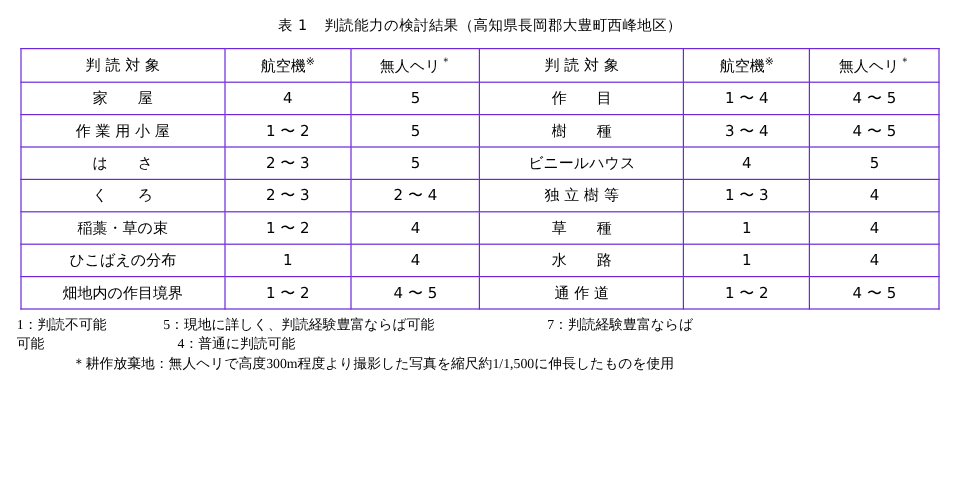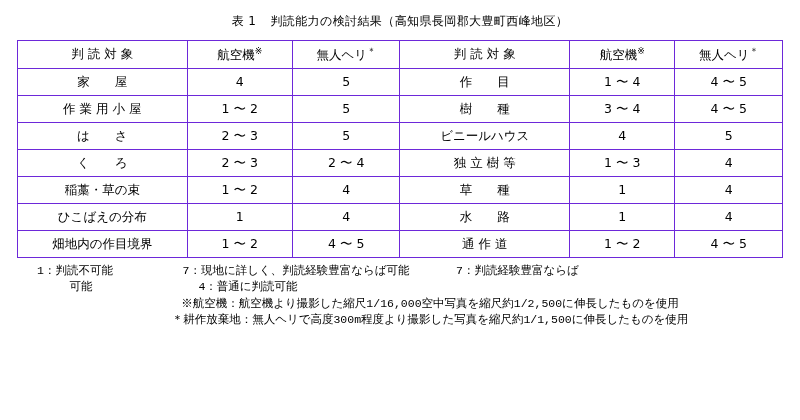--- a/index.html
+++ b/index.html
@@ -60,24 +60,23 @@
   .label-cell {
     font-size: 12.5px;
   }
   .two-line {
     line-height: 1.05;
     font-size: 12.5px;
     white-space: normal;
   }
   .notes {
     margin: 5px 0 0 0;
-    font-family: Liberation Mono, monospace;
+    font-family: Liberation Serif, serif;
     font-size: 11.5px;
     line-height: 1.42;
-    text-align: center;
   }
   .notes .row1 {
     padding-left: 14px;
     display: flex;
   }
   .notes .row1 span.n1 { width: 122px; }
   .notes .row1 span.n2 { width: 320px; }
   .notes .row2 {
     padding-left: 14px;
     display: flex;
@@ -172,24 +171,23 @@
         <td class="label-cell">通 作 道</td>
         <td>1 〜 2</td>
         <td>4 〜 5</td>
       </tr>
     </tbody>
   </table>
 
   <div class="notes">
     <div class="row1">
       <span class="n1">1：判読不可能</span>
-      <span class="n2">7：現地に詳しく、判読経験豊富ならば可能</span>
+      <span class="n2">5：現地に詳しく、判読経験豊富ならば可能</span>
       <span class="n3">7：判読経験豊富ならば</span>
     </div>
     <div class="row2">
       <span class="n4">可能</span>
       <span class="n5" style="width:200px;display:inline-block;">4：普通に判読可能</span>
     </div>
-    <div class="starline">※航空機：航空機より撮影した縮尺1/16,000空中写真を縮尺約1/2,500に伸長したものを使用</div>
     <div class="starline">＊耕作放棄地：無人ヘリで高度300m程度より撮影した写真を縮尺約1/1,500に伸長したものを使用</div>
   </div>
 
 </div>
 
 </body></html>

